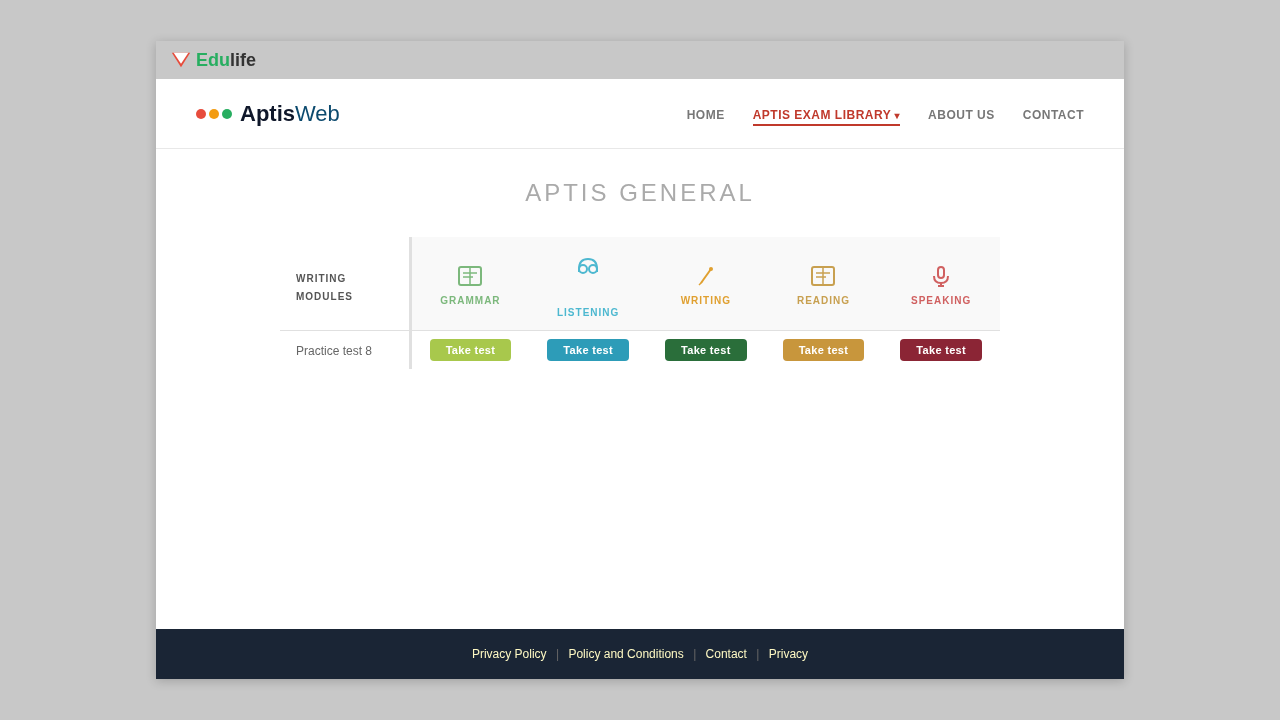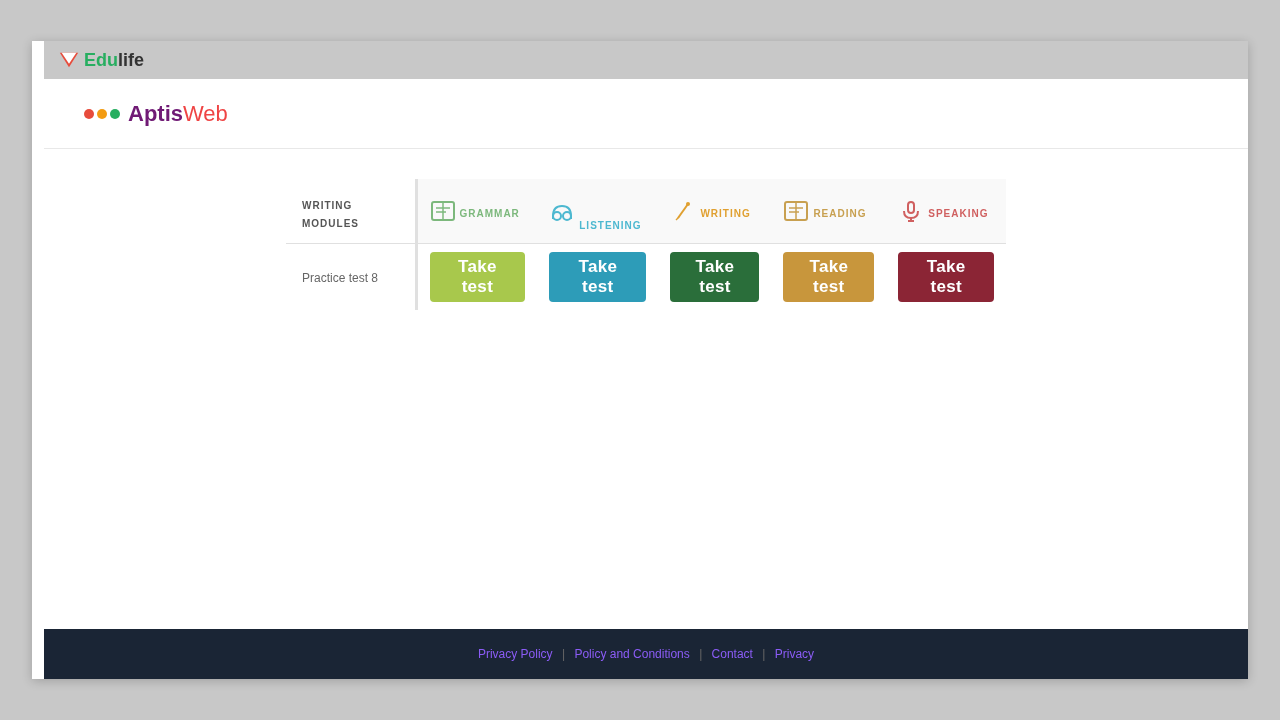--- a/index.html
+++ b/index.html
@@ -6,24 +6,23 @@
     body {
       background: #c8c8c8;
       font-family: Arial, sans-serif;
       min-height: 720px;
       display: flex;
       align-items: center;
       justify-content: center;
     }
 
     .browser-frame {
-      width: 1216px;
+      width: 968px;
       background: #fff;
       box-shadow: 0 2px 10px rgba(0,0,0,0.2);
-      padding-left: 12px;
     }
 
     
     .top-bar {
       background: #c8c8c8;
       padding: 8px 14px;
       display: flex;
       align-items: center;
     }
     .edulife-logo {
@@ -71,22 +70,22 @@
       border-radius: 50%;
     }
     .logo-dot.red { background: #e74c3c; }
     .logo-dot.yellow { background: #f39c12; }
     .logo-dot.green { background: #27ae60; }
     .logo-name {
       font-size: 22px;
       font-weight: bold;
       color: #333;
     }
-    .logo-name span.aptis { color: #701a75; }
-    .logo-name span.web { color: #ef4444; font-weight: normal; }
+    .logo-name span.aptis { color: #0f172a; }
+    .logo-name span.web { color: #0c4a6e; font-weight: normal; }
 
     .nav-links {
       display: flex;
       align-items: center;
       gap: 28px;
       list-style: none;
     }
     .nav-links li a {
       text-decoration: none;
       font-size: 12px;
@@ -146,21 +145,21 @@
 
     .header-row th {
       background: #f9f9f9;
       border-bottom: 1px solid #e0e0e0;
       padding-top: 16px;
       padding-bottom: 12px;
     }
 
     .module-header {
       display: flex;
-      flex-direction: row;
+      flex-direction: column;
       align-items: center;
       gap: 4px;
     }
     .module-icon {
       font-size: 22px;
       line-height: 1;
     }
     .module-label {
       font-size: 10px;
       font-weight: 700;
@@ -183,21 +182,21 @@
       border-bottom: 1px solid #e8e8e8;
     }
     .modules-table tbody tr:last-child {
       border-bottom: none;
     }
 
     .take-test-btn {
       display: inline-block;
       padding: 5px 16px;
       border-radius: 4px;
-      font-size: 17px;
+      font-size: 11px;
       font-weight: 600;
       color: #fff;
       cursor: pointer;
       border: none;
       text-align: center;
       min-width: 80px;
       letter-spacing: 0.3px;
     }
     .btn-grammar { background: #a8c84c; }
     .btn-listening { background: #2d9cb8; }
@@ -207,21 +206,21 @@
 
     
     .site-footer {
       background: #1a2535;
       color: #aaa;
       text-align: center;
       padding: 18px;
       font-size: 12px;
     }
     .site-footer a {
-      color: #8b5cf6;
+      color: #fef9c3;
       text-decoration: none;
     }
     .site-footer .sep { margin: 0 6px; color: #666; }
   </style>
 </head>
 <body>
 
 <div class="browser-frame">
 
   <div class="top-bar">
@@ -243,23 +242,38 @@
         <div class="logo-dots">
           <div class="logo-dot red"></div>
           <div class="logo-dot yellow"></div>
           <div class="logo-dot green"></div>
         </div>
         <span class="logo-name">
           <span class="aptis" style="font-weight:bold;">Aptis</span><span class="web">Web</span>
         </span>
       </div>
 
+      <ul class="nav-links">
+        <li>
+          <a href="#">HOME</a>
+        </li>
+        <li class="active has-dropdown">
+          <a href="#">APTIS EXAM LIBRARY</a>
+        </li>
+        <li>
+          <a href="#">ABOUT US</a>
+        </li>
+        <li>
+          <a href="#">CONTACT</a>
+        </li>
+      </ul>
     </nav>
 
     <div class="page-content">
+      <h1 class="page-title">APTIS GENERAL</h1>
 
       <table class="modules-table">
         <thead>
           <tr class="header-row">
             <th>
               <span style="font-size:10px;font-weight:700;letter-spacing:1px;color:#555;line-height:1.4;">WRITING MODULES</span>
             </th>
             <th>
               <div class="module-header">
                 <span class="module-icon">

